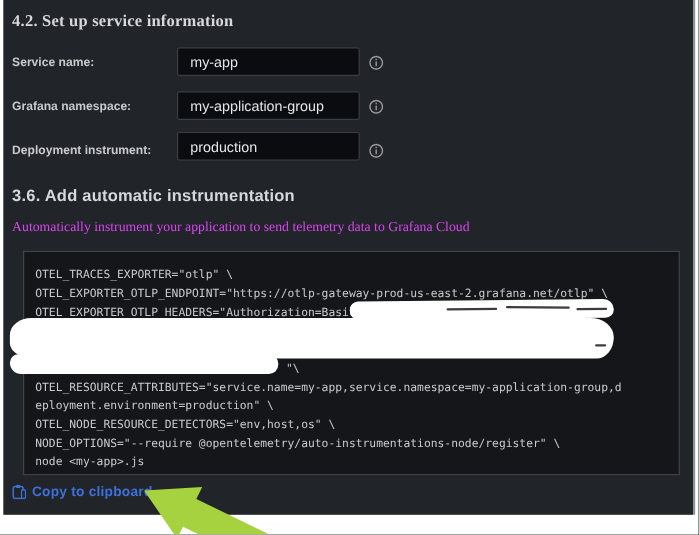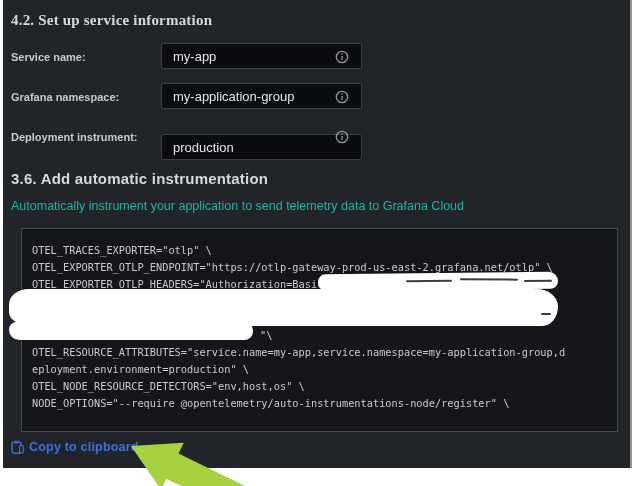--- a/index.html
+++ b/index.html
@@ -20,30 +20,30 @@
     position:absolute; left:8px; font-size:15px; font-weight:700;
     color:#d7d8da; letter-spacing:.2px;
   }
   .title-42 { top:12px;font-family:Liberation Serif, serif; }
   .title-43 { top:170px; }
   .field-label {
     position:absolute; left:8px; font-size:11px; font-weight:700; color:#c9cacc;
   }
   .lbl-0 { top:51px;text-align:center; } .lbl-1 { top:91px; } .lbl-2 { top:131px; }
   .text-input {
-    position:absolute; left:158px; width:201px; height:26px;
+    position:absolute; left:158px; width:166px; height:26px;
     background:#0b0c0f; border:1px solid #3c3f45; border-radius:2px;
     color:#e4e5e7; font-size:13px; font-family:"Liberation Sans",sans-serif;
     padding:0 11px; outline:none;
   }
-  .inp-0 { top:43px; } .inp-1 { top:83px; } .inp-2 { top:134px; }
+  .inp-0 { top:43px; } .inp-1 { top:83px; } .inp-2 { top:120px; }
   .info-icon { position:absolute; left:332px; width:14px; height:14px; cursor:pointer; }
   .info-0 { top:50px; } .info-1 { top:90px; } .info-2 { top:130px; }
   .description {
-    position:absolute; left:8px; top:199px; font-size:12.5px; color:#14b8a6;
+    position:absolute; left:8px; top:199px; font-size:12.5px; color:#d946ef;font-family:Liberation Serif, serif;
   }
   .code-block {
     position:absolute; left:18px; top:228px; width:597px; height:204px;
     background:#151619; border:1px solid #46494f;
     padding:13px 0 0 10px; overflow:hidden;
   }
   .code-line {
     height:17px; line-height:17px; white-space:pre;
     font-family:"DejaVu Sans Mono", monospace; font-size:10.3px; color:#c9cacc;
   }
@@ -112,20 +112,21 @@
         <div class="code-line"><span>OTEL_TRACES_EXPORTER="otlp" \</span></div>
         <div class="code-line"><span>OTEL_EXPORTER_OTLP_ENDPOINT="https://otlp-gateway-prod-us-east-2.grafana.net/otlp" \</span></div>
         <div class="code-line"><span>OTEL_EXPORTER_OTLP_HEADERS="Authorization=Basic </span></div>
         <div class="code-line"><span></span></div>
         <div class="code-line"><span></span></div>
         <div class="code-line"><span class="indent">"\</span></div>
         <div class="code-line"><span>OTEL_RESOURCE_ATTRIBUTES="service.name=my-app,service.namespace=my-application-group,d</span></div>
         <div class="code-line"><span>eployment.environment=production" \</span></div>
         <div class="code-line"><span>OTEL_NODE_RESOURCE_DETECTORS="env,host,os" \</span></div>
         <div class="code-line"><span>NODE_OPTIONS="--require @opentelemetry/auto-instrumentations-node/register" \</span></div>
+        <div class="code-line"><span>node &lt;my-app&gt;.js</span></div>
       </div>
   </div>
 
   <div class="copy-row">
     <svg width="13" height="14" viewBox="0 0 13 14">
       <rect x="1" y="2.2" width="9" height="11" rx="2" fill="none" stroke="#3d71d9" stroke-width="1.4"></rect>
       <rect x="3.4" y="0.8" width="4.2" height="2.8" rx="1" fill="#3d71d9"></rect>
       <rect x="8.6" y="5.2" width="3.6" height="8" rx="1.4" fill="#212429" stroke="#3d71d9" stroke-width="1.2"></rect>
     </svg>
     <span class="copy-label" style="color:#3d71d9">Copy to clipboard</span>

